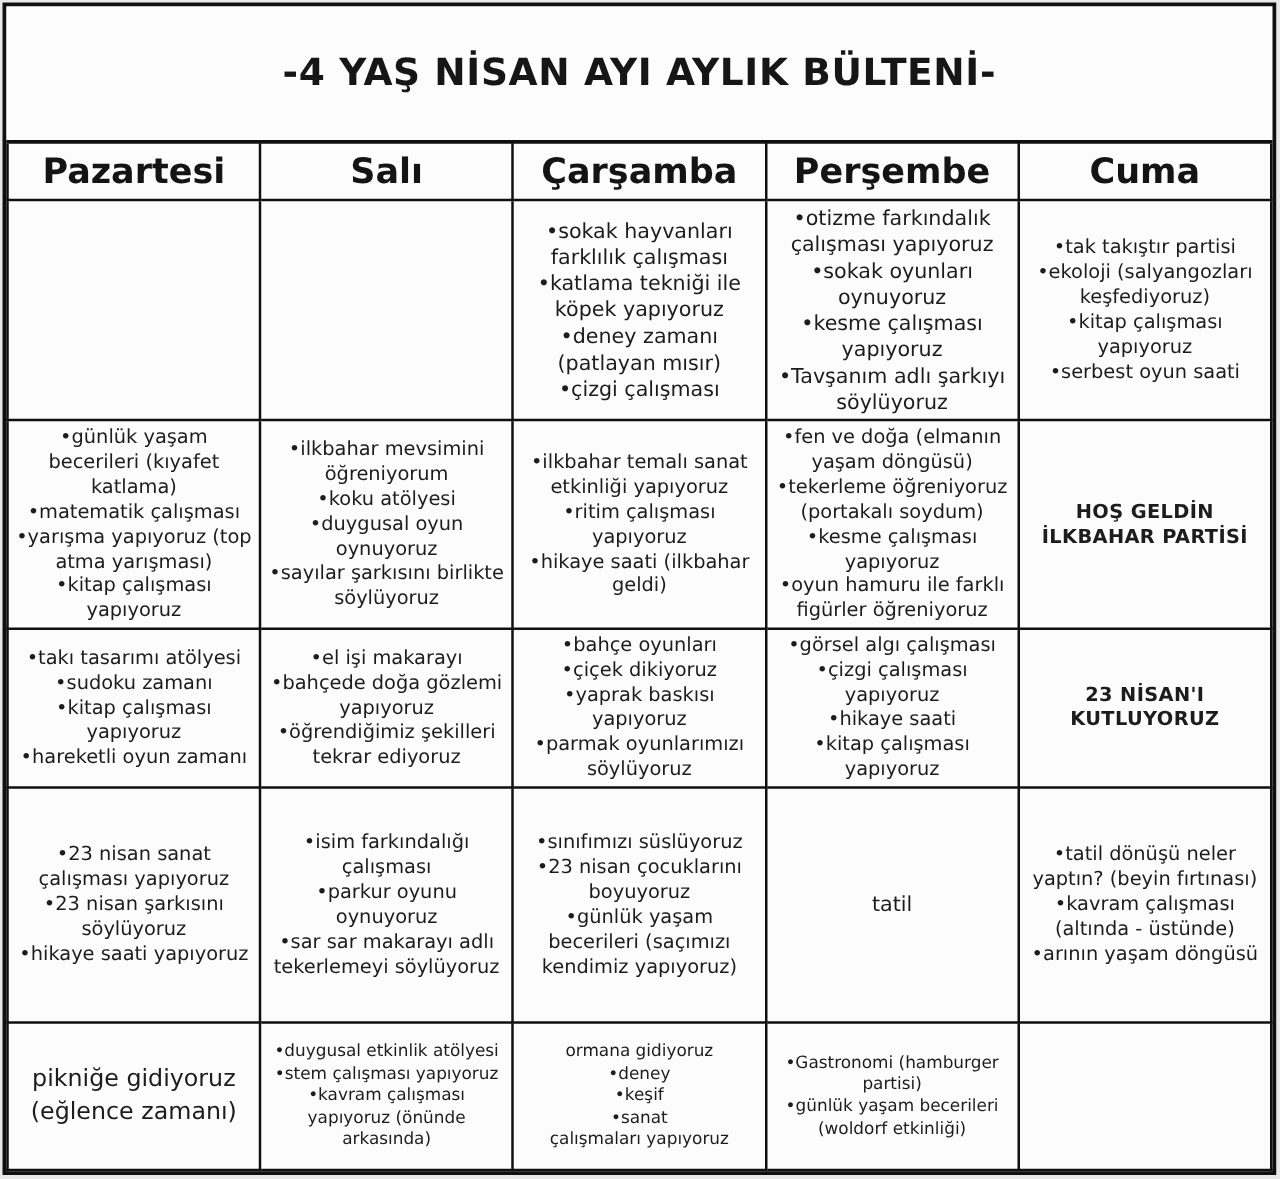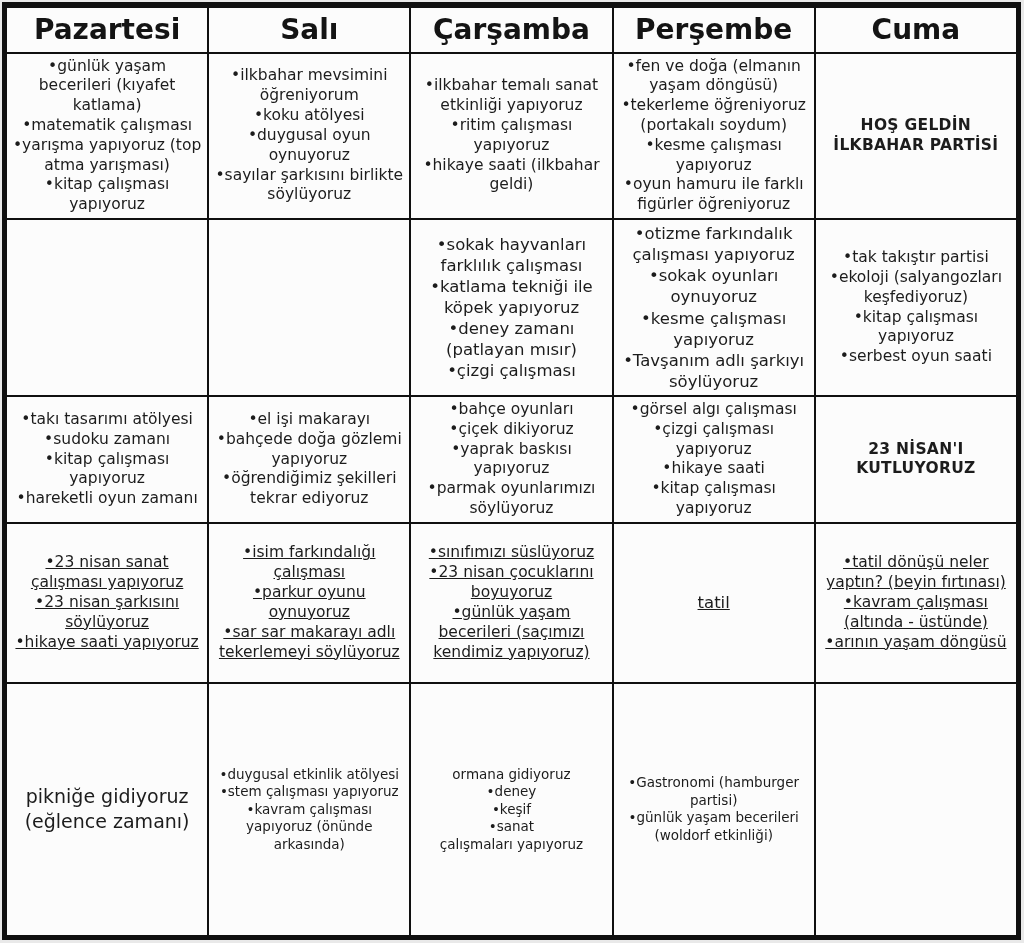--- a/index.html
+++ b/index.html
@@ -36,84 +36,58 @@
   table.bulletin th, table.bulletin td{
     border:2.5px solid var(--border);
     text-align:center;vertical-align:middle;
     padding:3px 5px;
     overflow:hidden;
   }
   thead tr{height:46px;}
   tbody tr:nth-child(1){height:157px;}
   tbody tr:nth-child(2){height:158px;}
   tbody tr:nth-child(3){height:120px;}
-  tbody tr:nth-child(4){height:160px;text-decoration:underline;}
+  tbody tr:nth-child(4){height:188px;}
   tbody tr:nth-child(5){height:auto;}
   th{
     font-size:28px;font-weight:600;color:#141414;
   }
   td{font-size:15.5px;line-height:1.28;color:#1c1c1c;}
   td .line{display:block;}
   td.size-xl{font-size:19px;line-height:1.35;}
   td.size-lg{font-size:16.5px;}
   td.size-sm{font-size:13.5px;line-height:1.3;}
   td.caps .line{letter-spacing:.3px;font-weight:600;}
 </style>
 </head>
 <body>
 
 <div class="page">
+  <div class="title-box">
+    <h1>-4 YAŞ NİSAN AYI AYLIK BÜLTENİ-</h1>
+  </div>
   <table class="bulletin">
     <colgroup>
       <col>
         <col>
         <col>
         <col>
         <col>
     </colgroup>
     <thead>
       <tr id="header-row">
           <th>Pazartesi</th>
           <th>Salı</th>
           <th>Çarşamba</th>
           <th>Perşembe</th>
           <th>Cuma</th>
         </tr>
     </thead>
     <tbody id="body-rows">
         <tr>
-          <td>
-            <span class="line">•günlük yaşam becerileri (kıyafet katlama)</span>
-            <span class="line">•matematik çalışması</span>
-            <span class="line">•yarışma yapıyoruz (top atma yarışması)</span>
-            <span class="line">•kitap çalışması yapıyoruz</span>
-          </td>
-          <td>
-            <span class="line">•ilkbahar mevsimini öğreniyorum</span>
-            <span class="line">•koku atölyesi</span>
-            <span class="line">•duygusal oyun oynuyoruz</span>
-            <span class="line">•sayılar şarkısını birlikte söylüyoruz</span>
-          </td>
-          <td>
-            <span class="line">•ilkbahar temalı sanat etkinliği yapıyoruz</span>
-            <span class="line">•ritim çalışması yapıyoruz</span>
-            <span class="line">•hikaye saati (ilkbahar geldi)</span>
-          </td>
-          <td>
-            <span class="line">•fen ve doğa (elmanın yaşam döngüsü)</span>
-            <span class="line">•tekerleme öğreniyoruz (portakalı soydum)</span>
-            <span class="line">•kesme çalışması yapıyoruz</span>
-            <span class="line">•oyun hamuru ile farklı figürler öğreniyoruz</span>
-          </td>
-          <td class="caps">
-            <span class="line">HOŞ GELDİN</span>
-            <span class="line">İLKBAHAR PARTİSİ</span>
-          </td>
-        </tr>
-        <tr>
           <td></td>
           <td></td>
           <td class="size-lg">
             <span class="line">•sokak hayvanları farklılık çalışması</span>
             <span class="line">•katlama tekniği ile köpek yapıyoruz</span>
             <span class="line">•deney zamanı (patlayan mısır)</span>
             <span class="line">•çizgi çalışması</span>
           </td>
           <td class="size-lg">
             <span class="line">•otizme farkındalık çalışması yapıyoruz</span>
@@ -123,20 +97,49 @@
           </td>
           <td>
             <span class="line">•tak takıştır partisi</span>
             <span class="line">•ekoloji (salyangozları keşfediyoruz)</span>
             <span class="line">•kitap çalışması yapıyoruz</span>
             <span class="line">•serbest oyun saati</span>
           </td>
         </tr>
         <tr>
           <td>
+            <span class="line">•günlük yaşam becerileri (kıyafet katlama)</span>
+            <span class="line">•matematik çalışması</span>
+            <span class="line">•yarışma yapıyoruz (top atma yarışması)</span>
+            <span class="line">•kitap çalışması yapıyoruz</span>
+          </td>
+          <td>
+            <span class="line">•ilkbahar mevsimini öğreniyorum</span>
+            <span class="line">•koku atölyesi</span>
+            <span class="line">•duygusal oyun oynuyoruz</span>
+            <span class="line">•sayılar şarkısını birlikte söylüyoruz</span>
+          </td>
+          <td>
+            <span class="line">•ilkbahar temalı sanat etkinliği yapıyoruz</span>
+            <span class="line">•ritim çalışması yapıyoruz</span>
+            <span class="line">•hikaye saati (ilkbahar geldi)</span>
+          </td>
+          <td>
+            <span class="line">•fen ve doğa (elmanın yaşam döngüsü)</span>
+            <span class="line">•tekerleme öğreniyoruz (portakalı soydum)</span>
+            <span class="line">•kesme çalışması yapıyoruz</span>
+            <span class="line">•oyun hamuru ile farklı figürler öğreniyoruz</span>
+          </td>
+          <td class="caps">
+            <span class="line">HOŞ GELDİN</span>
+            <span class="line">İLKBAHAR PARTİSİ</span>
+          </td>
+        </tr>
+        <tr>
+          <td>
             <span class="line">•takı tasarımı atölyesi</span>
             <span class="line">•sudoku zamanı</span>
             <span class="line">•kitap çalışması yapıyoruz</span>
             <span class="line">•hareketli oyun zamanı</span>
           </td>
           <td>
             <span class="line">•el işi makarayı</span>
             <span class="line">•bahçede doğa gözlemi yapıyoruz</span>
             <span class="line">•öğrendiğimiz şekilleri tekrar ediyoruz</span>
           </td>

